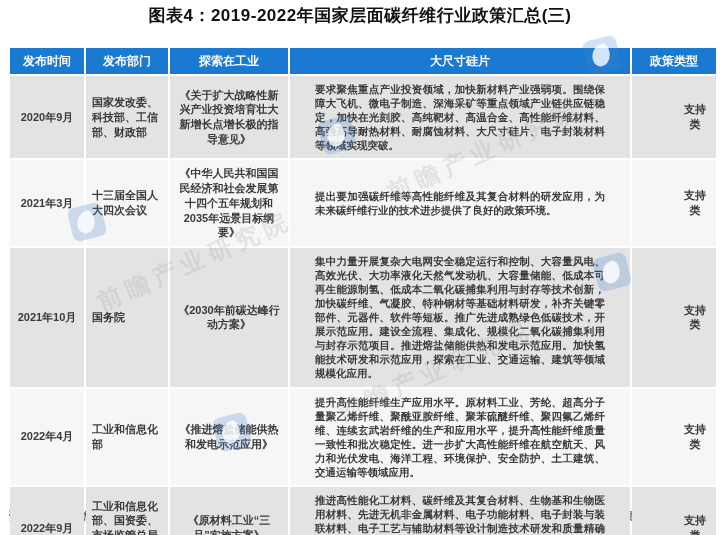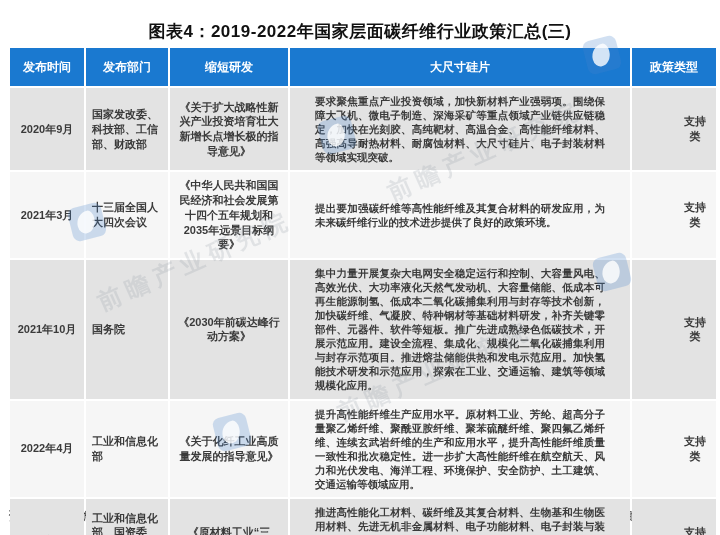--- a/index.html
+++ b/index.html
@@ -10,35 +10,35 @@
   }
   *{box-sizing:border-box;margin:0;padding:0;}
   html,body{background:#ffffff;}
   body{
     width:720px;height:535px;position:relative;overflow:hidden;
     font-family:"Liberation Sans","DejaVu Sans",sans-serif;
     color:var(--body-text);
   }
   .page-title{
     text-align:center;font-size:17px;font-weight:bold;color:#111;
-    padding-top:20px;height:46px;letter-spacing:0.5px;
+    padding-top:4px;height:46px;letter-spacing:0.5px;
   }
   .policy-table{
     width:704px;margin:0 8px;
     border-collapse:separate;border-spacing:2px;
     table-layout:fixed;
   }
   .policy-table col.c1{width:74px;}
   .policy-table col.c2{width:82px;}
   .policy-table col.c3{width:118px;}
   .policy-table col.c4{width:340px;}
   .policy-table col.c5{width:84px;}
   .policy-table th{
     background:var(--header-bg);color:#ffffff;
-    font-size:12px;font-weight:bold;height:38px;
+    font-size:12px;font-weight:bold;height:26px;
     text-align:center;vertical-align:middle;padding:4px 2px;
   }
   .policy-table td{
     font-size:10.5px;line-height:1.34;font-weight:600;
     vertical-align:middle;padding:6px 6px;color:var(--body-text);
   }
   .policy-table tbody tr:nth-child(odd) td{background:var(--row-odd);}
   .policy-table tbody tr:nth-child(even) td{background:var(--row-even);}
   td.c-time{text-align:center;font-size:11px;}
   td.c-dept{text-align:left;font-size:11px;}
@@ -87,21 +87,21 @@
       <col class="c1">
       <col class="c2">
       <col class="c3">
       <col class="c4">
       <col class="c5">
     </colgroup>
   <thead>
     <tr>
       <th>发布时间</th>
       <th>发布部门</th>
-      <th>缩短研发</th>
+      <th>探索在工业</th>
       <th>大尺寸硅片</th>
       <th>政策类型</th>
     </tr>
   </thead>
   <tbody>
     <tr>
       <td class="c-time">2020年9月</td>
       <td class="c-dept">国家发改委、科技部、工信部、财政部</td>
       <td class="c-policy">《关于扩大战略性新兴产业投资培育壮大新增长点增长极的指导意见》</td>
       <td class="c-content">要求聚焦重点产业投资领域，加快新材料产业强弱项。围绕保障大飞机、微电子制造、深海采矿等重点领域产业链供应链稳定，加快在光刻胶、高纯靶材、高温合金、高性能纤维材料、高强高导耐热材料、耐腐蚀材料、大尺寸硅片、电子封装材料等领域实现突破。</td>
@@ -117,21 +117,21 @@
     <tr>
       <td class="c-time">2021年10月</td>
       <td class="c-dept">国务院</td>
       <td class="c-policy">《2030年前碳达峰行动方案》</td>
       <td class="c-content">集中力量开展复杂大电网安全稳定运行和控制、大容量风电、高效光伏、大功率液化天然气发动机、大容量储能、低成本可再生能源制氢、低成本二氧化碳捕集利用与封存等技术创新，加快碳纤维、气凝胶、特种钢材等基础材料研发，补齐关键零部件、元器件、软件等短板。推广先进成熟绿色低碳技术，开展示范应用。建设全流程、集成化、规模化二氧化碳捕集利用与封存示范项目。推进熔盐储能供热和发电示范应用。加快氢能技术研发和示范应用，探索在工业、交通运输、建筑等领域规模化应用。</td>
       <td class="c-type">支持类</td>
     </tr>
     <tr>
       <td class="c-time">2022年4月</td>
       <td class="c-dept">工业和信息化部</td>
-      <td class="c-policy">《关于化纤工业高质量发展的指导意见》</td>
+      <td class="c-policy">《推进熔盐储能供热和发电示范应用》</td>
       <td class="c-content">提升高性能纤维生产应用水平。原材料工业、芳纶、超高分子量聚乙烯纤维、聚酰亚胺纤维、聚苯硫醚纤维、聚四氟乙烯纤维、连续玄武岩纤维的生产和应用水平，提升高性能纤维质量一致性和批次稳定性。进一步扩大高性能纤维在航空航天、风力和光伏发电、海洋工程、环境保护、安全防护、土工建筑、交通运输等领域应用。</td>
       <td class="c-type">支持类</td>
     </tr>
     <tr>
       <td class="c-time">2022年9月</td>
       <td class="c-dept">工业和信息化部、国资委、市场监管总局等</td>
       <td class="c-policy">《原材料工业“三品”实施方案》</td>
       <td class="c-content">推进高性能化工材料、碳纤维及其复合材料、生物基和生物医用材料、先进无机非金属材料、电子功能材料、电子封装与装联材料、电子工艺与辅助材料等设计制造技术研发和质量精确控制技术攻关。运用质量工程技术，缩短研发、工程化、产业化周期。</td>
       <td class="c-type">支持类</td>
     </tr>

